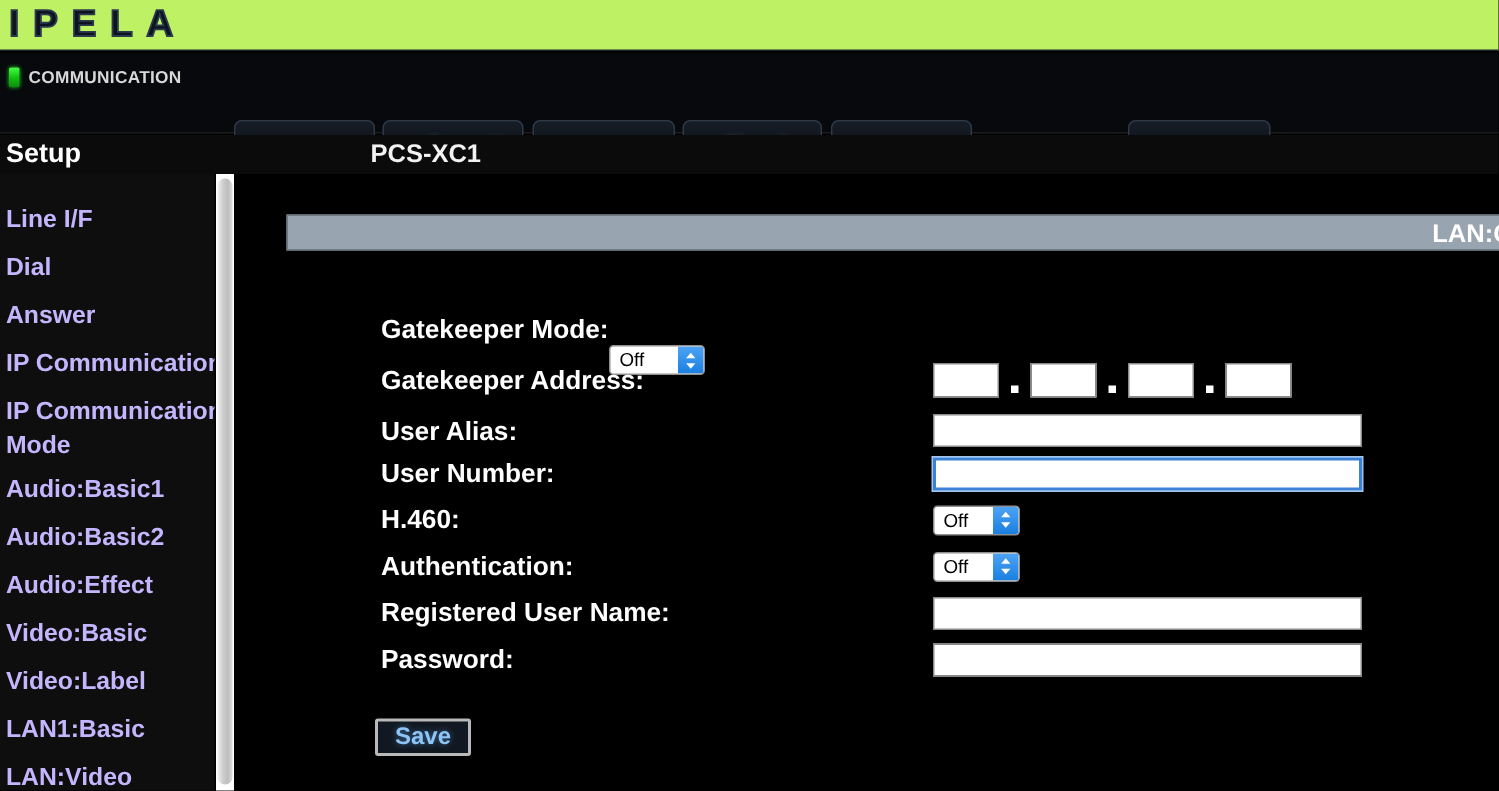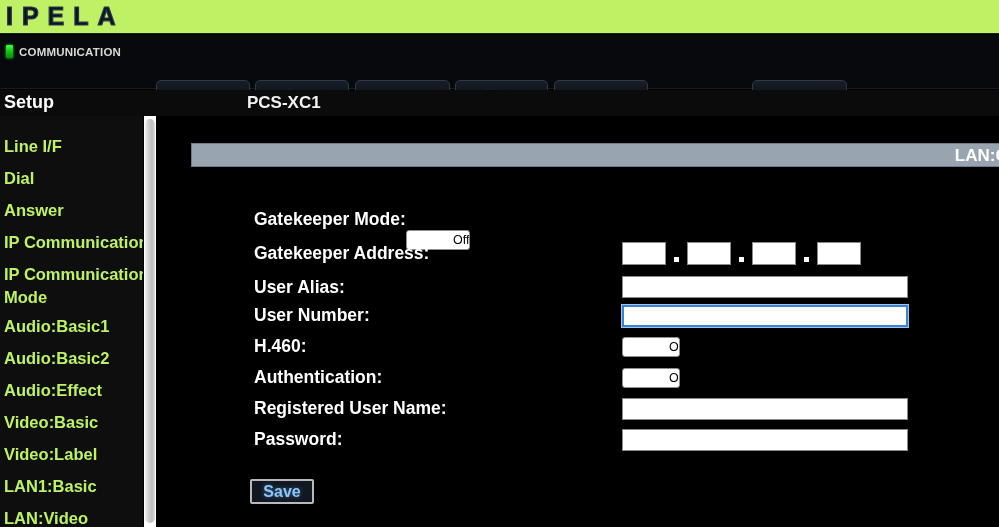--- a/index.html
+++ b/index.html
@@ -134,21 +134,21 @@
   #sidebar {
     position: absolute;
     left: 0; top: 0;
     width: 143px; height: 411px;
     background: #0e0e0e;
     overflow: hidden;
   }
   .side-item {
     font-size: 16.5px;
     font-weight: 700;
-    color: #bef264;
+    color: #c4b5fd;
     padding: 0 4px;
     white-space: nowrap;
     line-height: 1;
     cursor: pointer;
   }
   .side-item .cont { display: block; }
 
   #sidebar-scrollbar {
     position: absolute;
     left: 144px; top: 0;
@@ -212,21 +212,20 @@
   
   .mac-select {
     height: 20px;
     display: inline-flex;
     align-items: center;
     background: #ffffff;
     border: 1px solid #8f8f8f;
     border-radius: 3px;
     overflow: hidden;
     cursor: pointer;
-    padding-left: 40px;
   }
   .mac-select .selval {
     font-size: 12.5px;
     color: #000;
     padding: 0 6px;
     flex: 1 1 auto;
     white-space: nowrap;
   }
   .mac-select .arrows {
     width: 17px;

